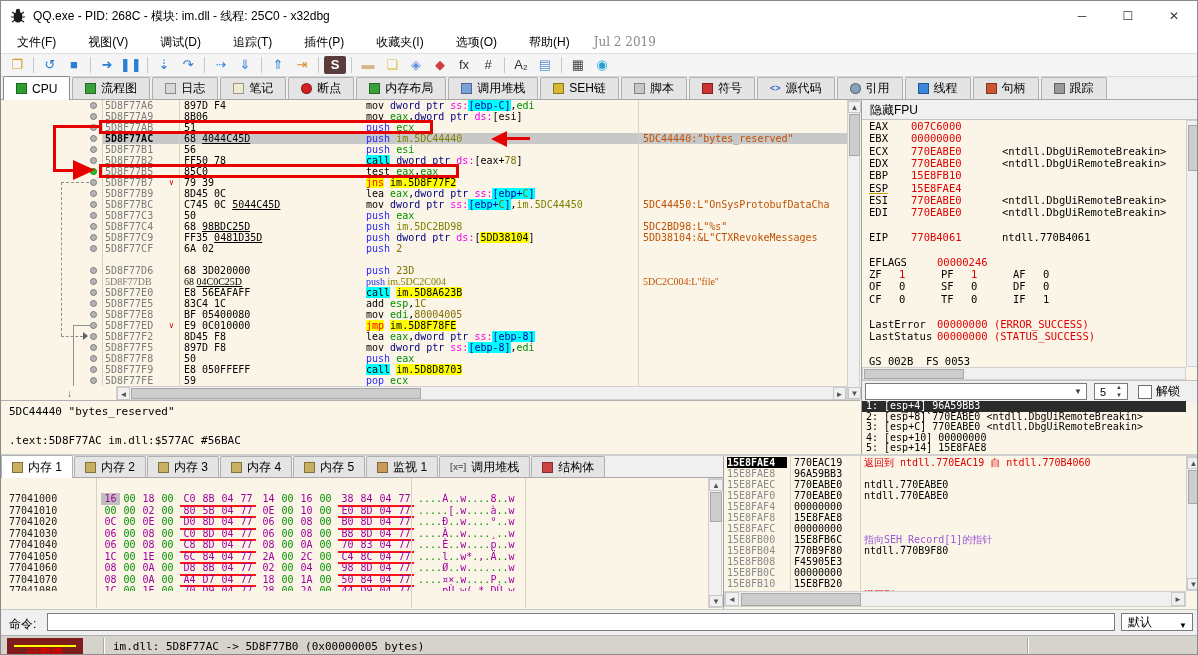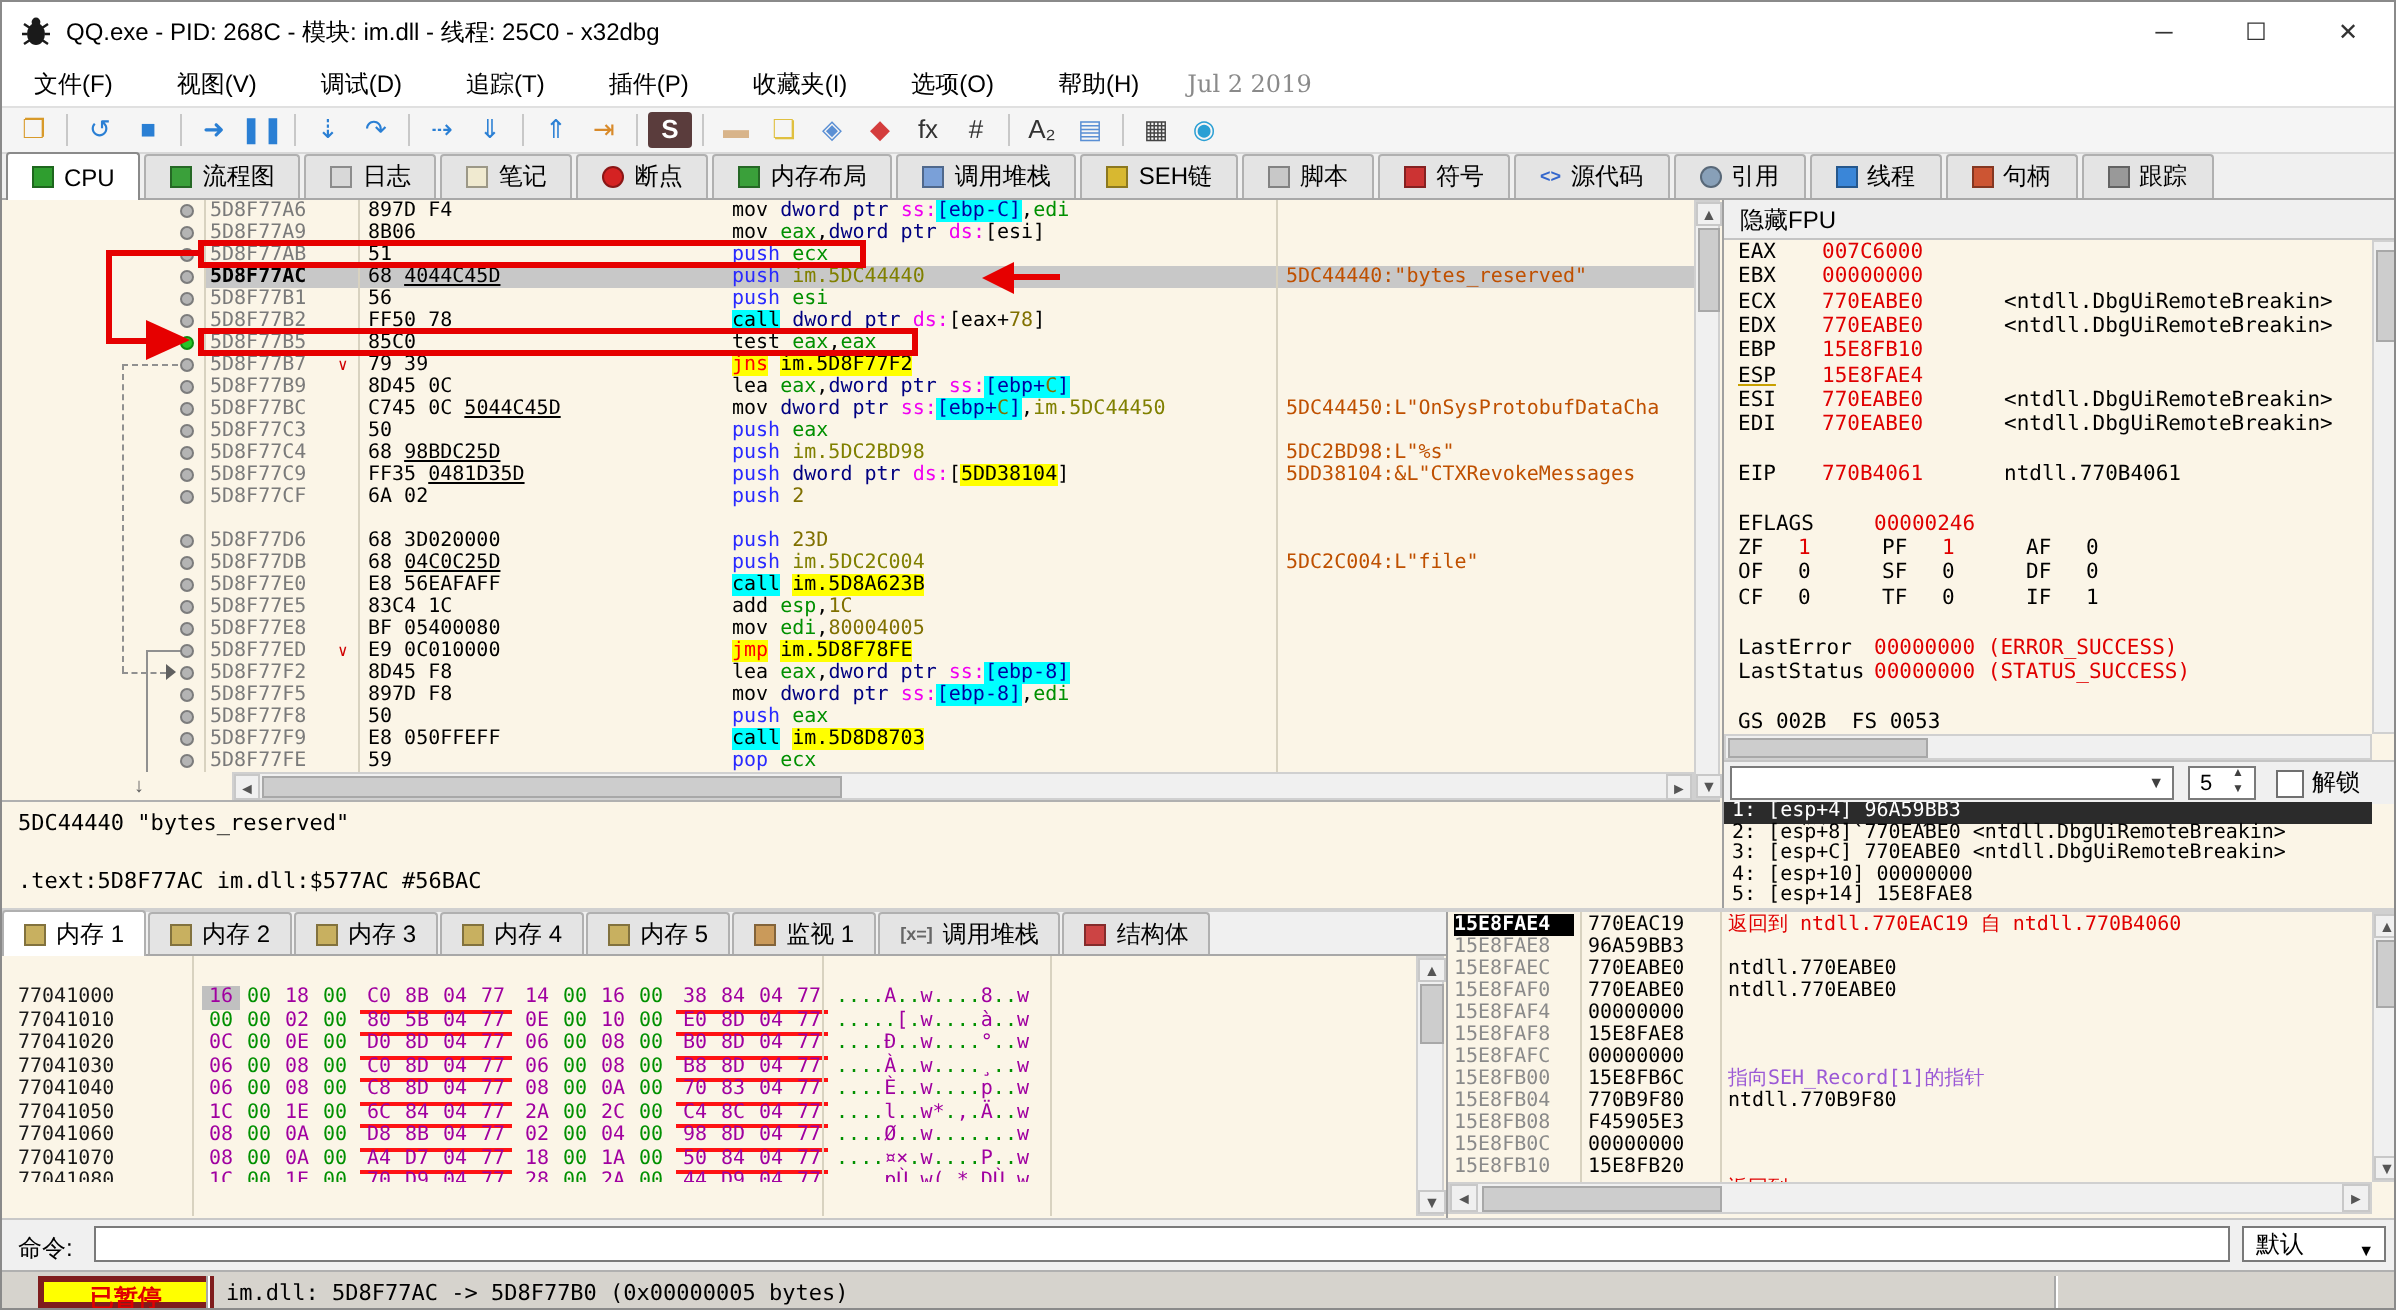--- a/index.html
+++ b/index.html
@@ -126,22 +126,22 @@
   .c-ret{color:#e00000;} .c-seh{color:#9b59d6;} .c-plain{color:#000;}
   .stcolsep{position:absolute;top:0;width:1px;height:135px;background:#d8d2c0;}
   
   .cmdbar{position:absolute;left:0;top:608px;width:100%;height:26px;background:#f0f0f0;border-top:1px solid #c8c8c8;}
   .cmdlabel{position:absolute;left:8px;top:6px;font-size:12px;}
   .cmdinput{position:absolute;left:46px;top:3px;width:1068px;height:18px;background:#fff;border:1px solid #7a7a7a;
             font-size:11px;box-sizing:border-box;padding:0 4px;font-family:"DejaVu Sans Mono",monospace;}
   .cmdcombo{position:absolute;left:1120px;top:3px;width:72px;height:18px;background:#fff;border:1px solid #7a7a7a;
             font-size:12px;line-height:16px;padding-left:6px;box-sizing:border-box;}
   .statusbar{position:absolute;left:0;top:634px;width:100%;height:21px;background:#d6d3cd;border-top:1px solid #b0b0b0;}
-  .stbadge{position:absolute;left:6px;top:2px;width:88px;height:16px;background:#ffff00;border:3px solid #7f1d1d;
-           color:#e00000;font-weight:bold;font-size:12px;text-align:center;line-height:16px;box-sizing:border-box;margin-left:12px;}
+  .stbadge{position:absolute;left:6px;top:2px;width:76px;height:16px;background:#ffff00;border:7px solid #7f1d1d;
+           color:#e00000;font-weight:bold;font-size:12px;text-align:center;line-height:16px;box-sizing:border-box;}
   .stsep{position:absolute;top:2px;width:1px;height:16px;background:#a8a8a8;border-right:1px solid #fff;}
   .stmsg{position:absolute;left:112px;top:4px;font-size:11px;color:#000;font-family:"DejaVu Sans Mono",monospace;white-space:pre;}
   .sttime{position:absolute;right:10px;top:4px;font-size:12px;color:#000;white-space:pre;}
 </style>
 </head>
 <body>
 
 <div class="win">
 
   <div class="titlebar">
@@ -249,21 +249,21 @@
         <div class="dr" style="top: 55px;"><span class="dot"></span><span class="dr-addr">5D8F77B2</span><span class="dr-bytes">FF50 78</span><span class="dr-ins"><b class="k-call">call</b> <b class="m-kw">dword ptr</b> <b class="m-seg">ds:</b><b class="m-mem">[eax+<b class="m-num">78</b>]</b></span></div>
         <div class="dr" style="top: 66px;"><span class="dot green"></span><span class="dr-addr">5D8F77B5</span><span class="dr-bytes">85C0</span><span class="dr-ins"><b class="k-def">test</b> <b class="m-reg">eax</b>,<b class="m-reg">eax</b></span></div>
         <div class="dr" style="top: 77px;"><span class="dot"></span><span class="dr-addr">5D8F77B7</span><span class="jmark">∨</span><span class="dr-bytes">79 39</span><span class="dr-ins"><b class="k-jcc">jns</b> <b class="jcc-rest">im.5D8F77F2</b></span></div>
         <div class="dr" style="top: 88px;"><span class="dot"></span><span class="dr-addr">5D8F77B9</span><span class="dr-bytes">8D45 0C</span><span class="dr-ins"><b class="k-def">lea</b> <b class="m-reg">eax</b>,<b class="m-kw">dword ptr</b> <b class="m-seg">ss:</b><b class="m-stk">[ebp+<b class="m-num">C</b>]</b></span></div>
         <div class="dr" style="top: 99px;"><span class="dot"></span><span class="dr-addr">5D8F77BC</span><span class="dr-bytes">C745 0C <u>5044C45D</u></span><span class="dr-ins"><b class="k-def">mov</b> <b class="m-kw">dword ptr</b> <b class="m-seg">ss:</b><b class="m-stk">[ebp+<b class="m-num">C</b>]</b>,<b class="m-adr">im.5DC44450</b></span><span class="dr-com">5DC44450:L"OnSysProtobufDataCha</span></div>
         <div class="dr" style="top: 110px;"><span class="dot"></span><span class="dr-addr">5D8F77C3</span><span class="dr-bytes">50</span><span class="dr-ins"><b class="k-push">push</b> <b class="m-reg">eax</b></span></div>
         <div class="dr" style="top: 121px;"><span class="dot"></span><span class="dr-addr">5D8F77C4</span><span class="dr-bytes">68 <u>98BDC25D</u></span><span class="dr-ins"><b class="k-push">push</b> <b class="m-adr">im.5DC2BD98</b></span><span class="dr-com">5DC2BD98:L"%s"</span></div>
         <div class="dr" style="top: 132px;"><span class="dot"></span><span class="dr-addr">5D8F77C9</span><span class="dr-bytes">FF35 <u>0481D35D</u></span><span class="dr-ins"><b class="k-push">push</b> <b class="m-kw">dword ptr</b> <b class="m-seg">ds:</b>[<b class="m-hly">5DD38104</b>]</span><span class="dr-com">5DD38104:&amp;L"CTXRevokeMessages</span></div>
         <div class="dr" style="top: 143px;"><span class="dot"></span><span class="dr-addr">5D8F77CF</span><span class="dr-bytes">6A 02</span><span class="dr-ins"><b class="k-push">push</b> <b class="m-num">2</b></span></div>
         <div class="dr" style="top: 165px;"><span class="dot"></span><span class="dr-addr">5D8F77D6</span><span class="dr-bytes">68 3D020000</span><span class="dr-ins"><b class="k-push">push</b> <b class="m-num">23D</b></span></div>
-        <div class="dr" style="top: 176px;"><span class="dot"></span><span class="dr-addr">5D8F77DB</span><span class="dr-bytes">68 <u>04C0C25D</u></span><span class="dr-ins"><b class="k-push">push</b> <b class="m-adr">im.5DC2C004</b></span><span class="dr-com">5DC2C004:L"file"</span></div>
+        <div class="dr" style="top: 176px; font-family: Liberation Serif, serif;"><span class="dot"></span><span class="dr-addr">5D8F77DB</span><span class="dr-bytes">68 <u>04C0C25D</u></span><span class="dr-ins"><b class="k-push">push</b> <b class="m-adr">im.5DC2C004</b></span><span class="dr-com">5DC2C004:L"file"</span></div>
         <div class="dr" style="top: 187px;"><span class="dot"></span><span class="dr-addr">5D8F77E0</span><span class="dr-bytes">E8 56EAFAFF</span><span class="dr-ins"><b class="k-call">call</b> <b class="call-target">im.5D8A623B</b></span></div>
         <div class="dr" style="top: 198px;"><span class="dot"></span><span class="dr-addr">5D8F77E5</span><span class="dr-bytes">83C4 1C</span><span class="dr-ins"><b class="k-def">add</b> <b class="m-reg">esp</b>,<b class="m-num">1C</b></span></div>
         <div class="dr" style="top: 209px;"><span class="dot"></span><span class="dr-addr">5D8F77E8</span><span class="dr-bytes">BF 05400080</span><span class="dr-ins"><b class="k-def">mov</b> <b class="m-reg">edi</b>,<b class="m-num">80004005</b></span></div>
         <div class="dr" style="top: 220px;"><span class="dot"></span><span class="dr-addr">5D8F77ED</span><span class="jmark">∨</span><span class="dr-bytes">E9 0C010000</span><span class="dr-ins"><b class="k-jcc">jmp</b> <b class="jcc-rest">im.5D8F78FE</b></span></div>
         <div class="dr" style="top: 231px;"><span class="dot"></span><span class="dr-addr">5D8F77F2</span><span class="dr-bytes">8D45 F8</span><span class="dr-ins"><b class="k-def">lea</b> <b class="m-reg">eax</b>,<b class="m-kw">dword ptr</b> <b class="m-seg">ss:</b><b class="m-stk">[ebp-8]</b></span></div>
         <div class="dr" style="top: 242px;"><span class="dot"></span><span class="dr-addr">5D8F77F5</span><span class="dr-bytes">897D F8</span><span class="dr-ins"><b class="k-def">mov</b> <b class="m-kw">dword ptr</b> <b class="m-seg">ss:</b><b class="m-stk">[ebp-8]</b>,<b class="m-reg">edi</b></span></div>
         <div class="dr" style="top: 253px;"><span class="dot"></span><span class="dr-addr">5D8F77F8</span><span class="dr-bytes">50</span><span class="dr-ins"><b class="k-push">push</b> <b class="m-reg">eax</b></span></div>
         <div class="dr" style="top: 264px; text-decoration: underline;"><span class="dot"></span><span class="dr-addr">5D8F77F9</span><span class="dr-bytes">E8 050FFEFF</span><span class="dr-ins"><b class="k-call">call</b> <b class="call-target">im.5D8D8703</b></span></div>
         <div class="dr" style="top: 275px;"><span class="dot"></span><span class="dr-addr">5D8F77FE</span><span class="dr-bytes">59</span><span class="dr-ins"><b class="k-push">pop</b> <b class="m-reg">ecx</b></span></div>
       </div>

